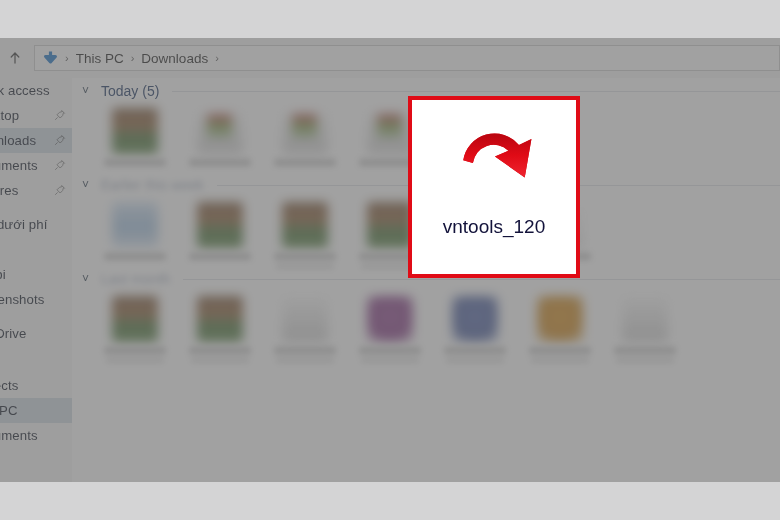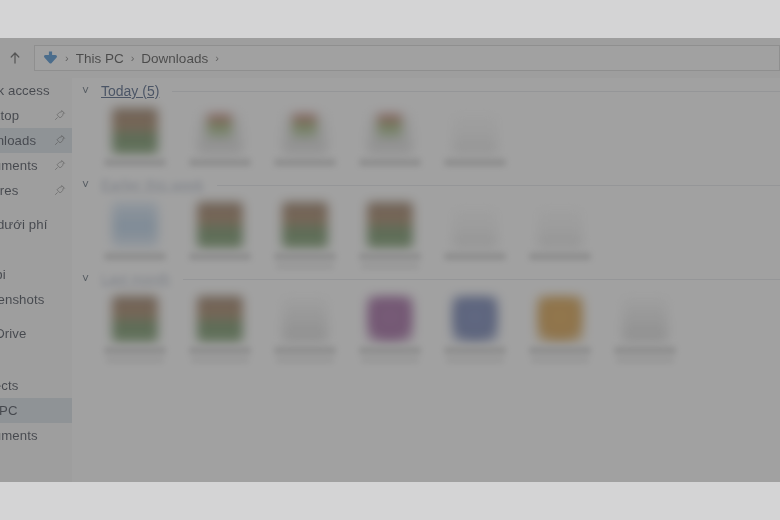--- a/index.html
+++ b/index.html
@@ -159,21 +159,20 @@
     width: 12px;
     color: #3a4a5a;
     font-size: 12px;
     line-height: 1;
     flex: 0 0 auto;
   }
   .group-title {
     font-size: 14px;
     color: #1f3864;
     white-space: nowrap;
-    text-decoration: underline;
   }
   .group-title.blurred {
     color: rgba(60,80,120,.45);
     filter: blur(3.4px);
   }
   .group-rule {
     flex: 1;
     height: 1px;
     background: #dfe3e8;
     margin-left: 6px;
@@ -478,14 +477,44 @@
           </div>
         </div>
       </div>
 
     </div>
 
     <div id="dim-overlay"></div>
 
   </div>
 
+  <div id="callout">
+    <svg id="callout-icon" viewBox="0 0 100 100">
+      <defs>
+        <linearGradient id="redg" x1="0" y1="0" x2="0" y2="1">
+          <stop offset="0" stop-color="#ef2430"></stop>
+          <stop offset="0.5" stop-color="#e00b16"></stop>
+          <stop offset="1" stop-color="#b80510"></stop>
+        </linearGradient>
+      </defs>
+
+      <path d="M18 44
+               A 33 33 0 0 1 76 28
+               L 89 22
+               L 82 62
+               L 51 40
+               L 65 34
+               A 22 22 0 0 0 28 47
+               Z" fill="url(#redg)"></path>
+
+      <path d="M82 56
+               A 33 33 0 0 1 24 72
+               L 11 78
+               L 18 38
+               L 49 60
+               L 35 66
+               A 22 22 0 0 0 72 53
+               Z" fill="url(#redg)" transform="rotate(180 50 50)"></path>
+    </svg>
+    <div id="callout-label">vntools_120</div>
+  </div>
 
 </div>
 
 </body></html>

